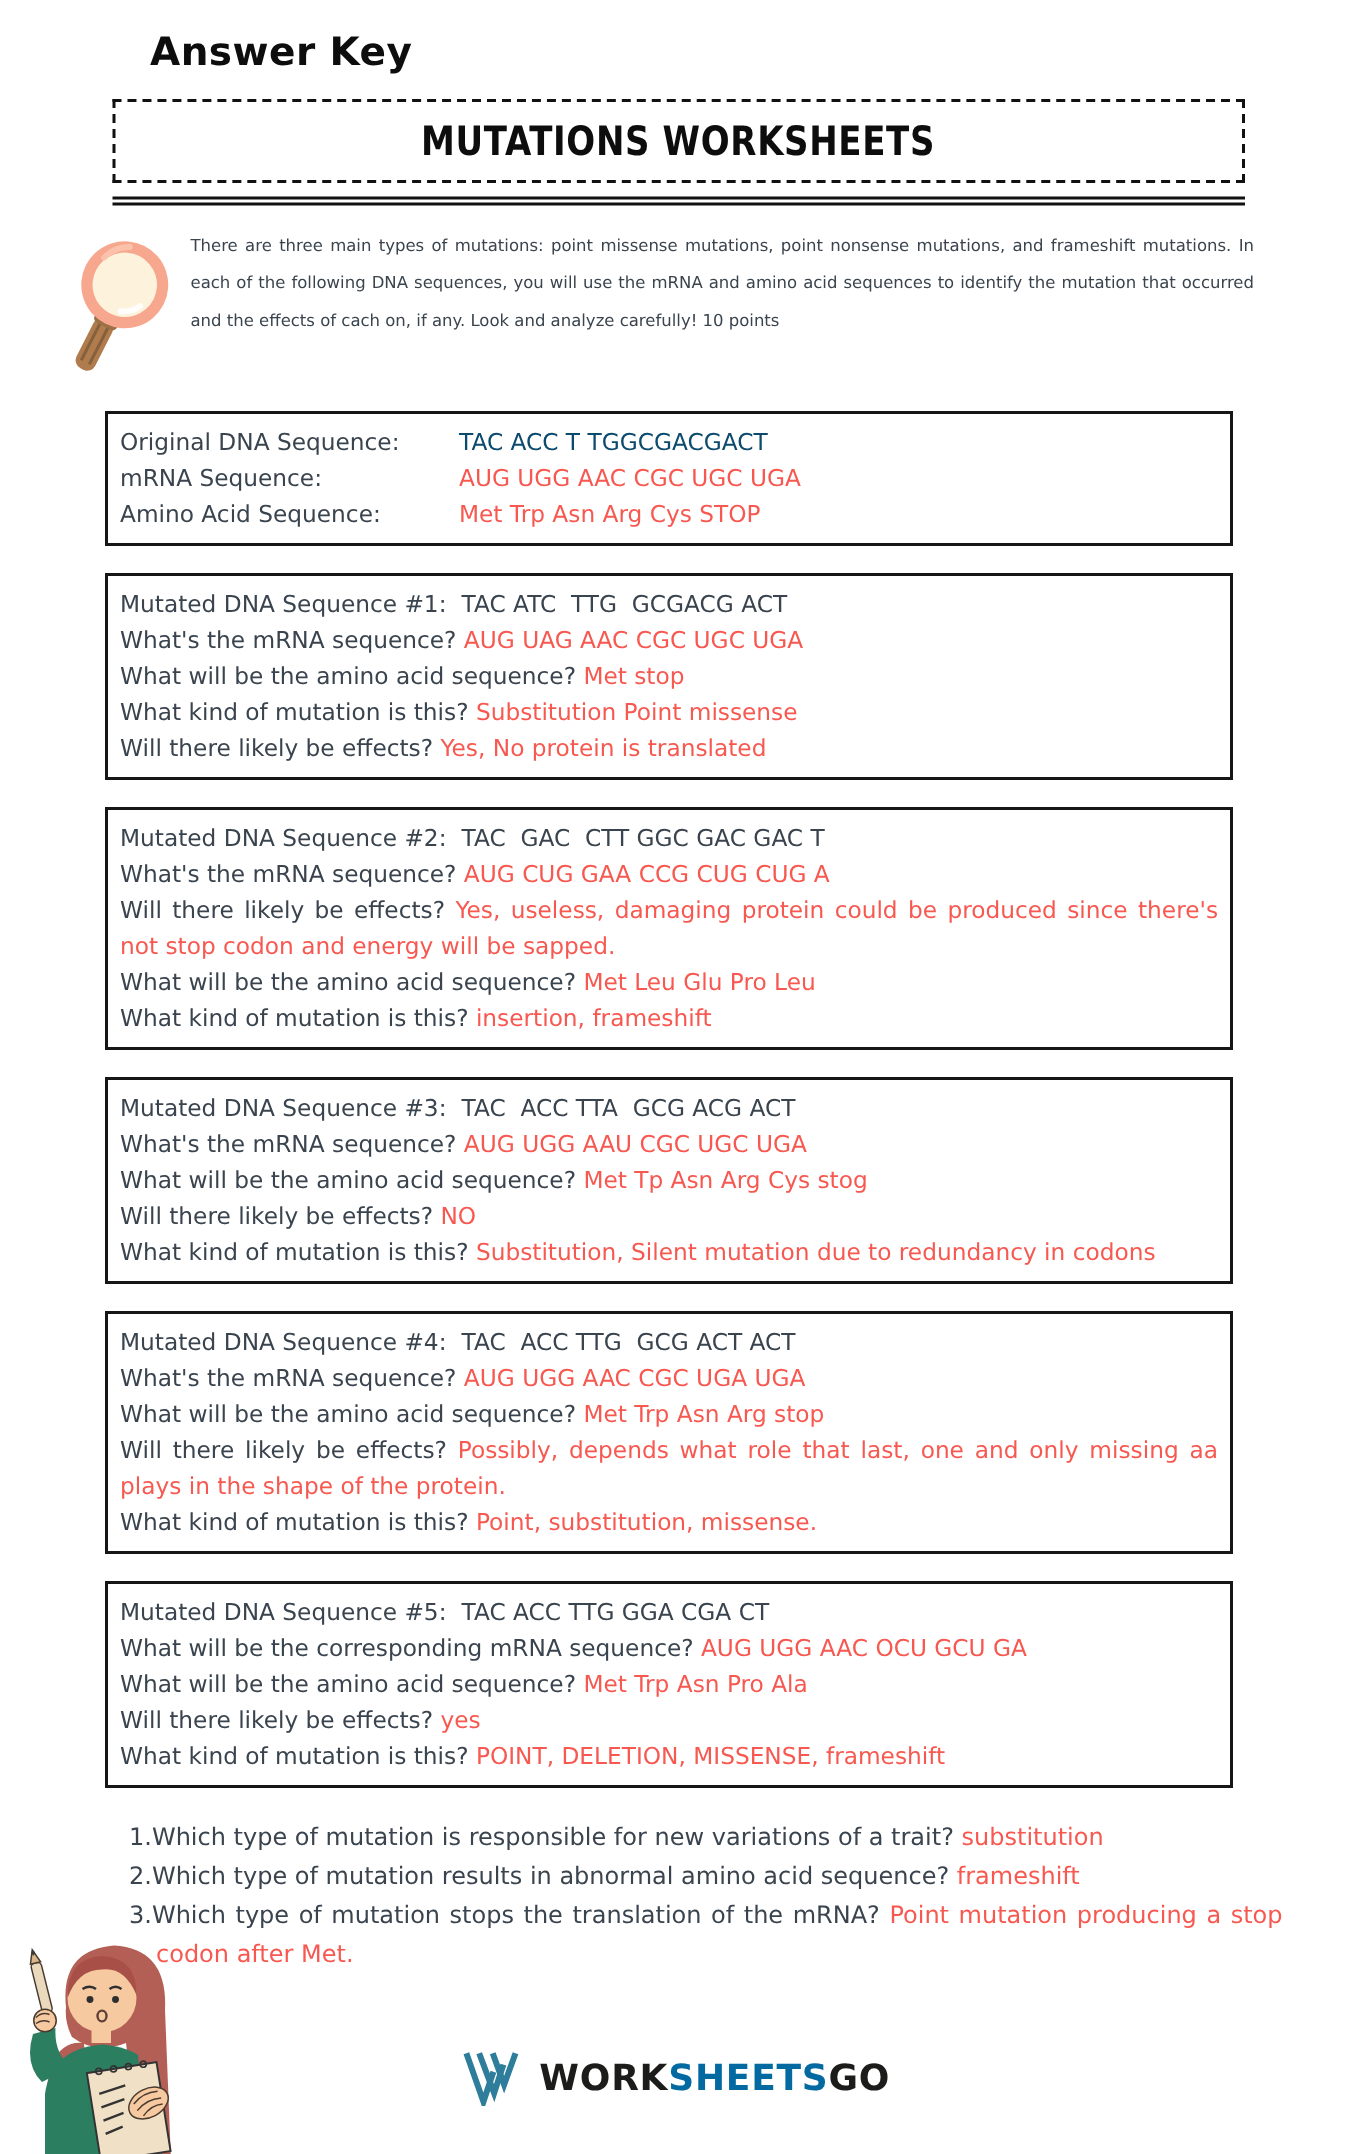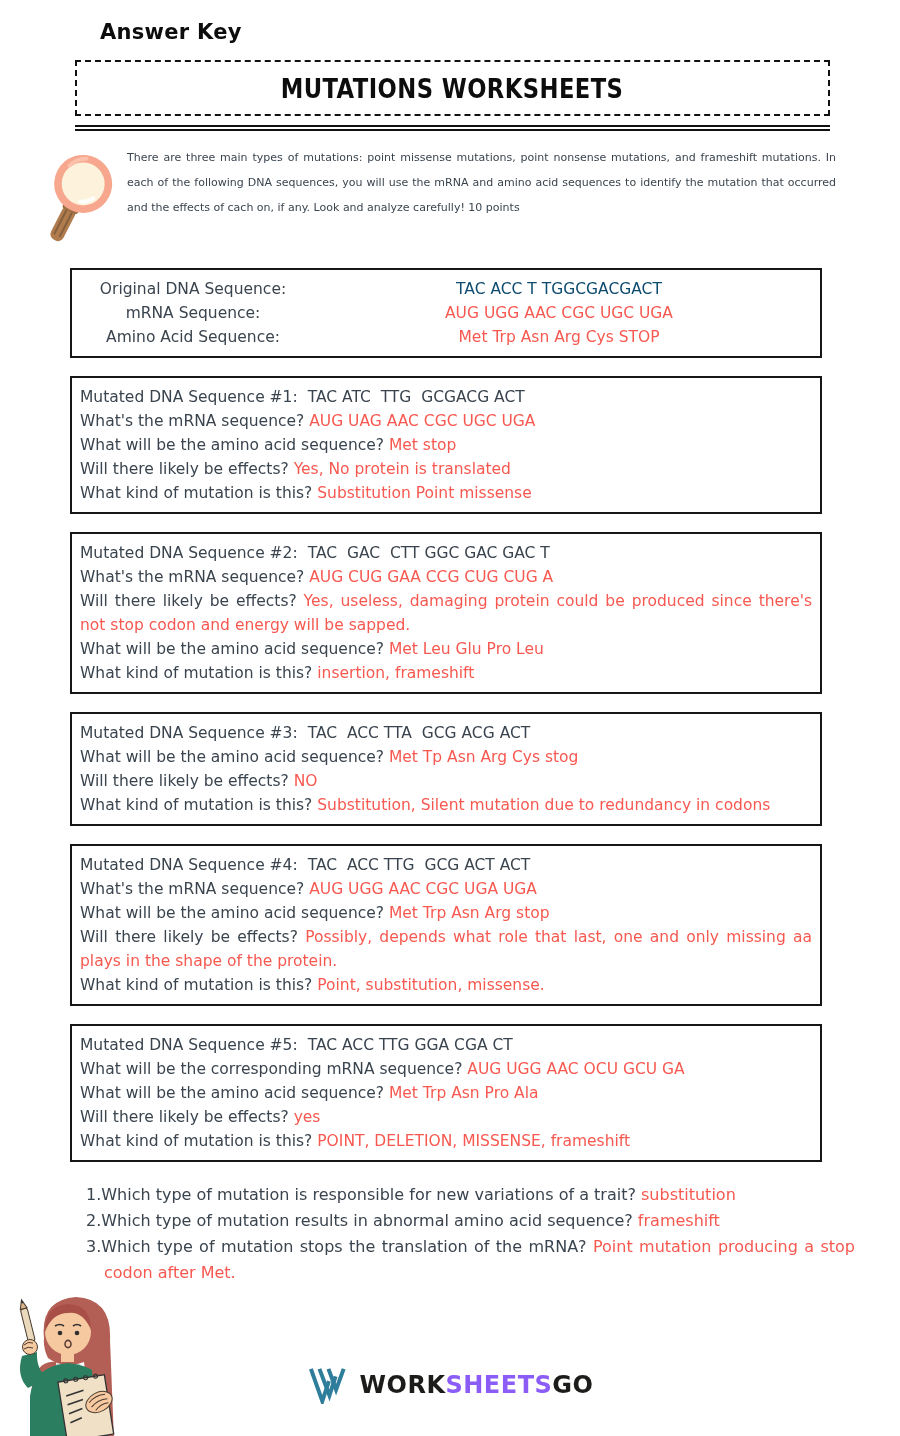--- a/index.html
+++ b/index.html
@@ -2,58 +2,58 @@
 <html><head>
 <meta charset="utf-8">
 <style>
   * { margin:0; padding:0; box-sizing:border-box; }
   html,body { background:#ffffff; }
   body {
     width:900px; height:1436px; position:relative; overflow:hidden;
     font-family:"DejaVu Sans","Liberation Sans",sans-serif;
     color:#3a444e;
   }
-  .answer-key { margin:20px 0 0 100px; font-size:21px; font-weight:bold; color:#0d0d0d; letter-spacing:.3px; }
+  .answer-key { margin:20px 0 0 100px; font-size:26px; font-weight:bold; color:#0d0d0d; letter-spacing:.3px; }
   .title-box {
     margin:16px 70px 0 75px; border:2.5px dashed #111;
     text-align:center; padding:11px 0 10px 0;
   }
   .title-text {
     display:inline-block; font-size:27px; font-weight:bold; color:#0d0d0d;
     transform:scaleX(.84); transform-origin:center; letter-spacing:.5px; white-space:nowrap;
   }
   .thick-rule { margin:9px 70px 0 75px; height:6px; border-top:2.5px solid #111; border-bottom:2.5px solid #111; }
 
   .intro { display:flex; margin:14px 64px 0 42px; gap:9px; align-items:flex-start; }
   .intro svg { flex-shrink:0; }
   .intro p { font-size:11px; line-height:25px; text-align:justify; color:#3a444e; margin-top:0; }
 
   .box {
     margin:18px 78px 0 70px; border:2px solid #161616;
     padding:7px 8px 7px 8px; font-size:15.5px; line-height:24px;
   }
-  .box.first { margin-top:21px;text-align:center; }
+  .box.first { margin-top:21px; }
   .row { display:grid; grid-template-columns:226px 1fr; }
   .lbl { color:#3a444e; }
   .dark { color:#0c4a6e; white-space:pre-wrap; }
   .qa { text-align:justify; }
   .q { color:#3a444e; }
   .a { color:#f75850; }
   .seq { color:#3a444e; white-space:pre-wrap; margin-left:10px; }
 
   .questions { margin:20px 45px 0 86px; font-size:16px; line-height:26px; }
   .question { padding-left:18px; text-indent:-18px; text-align:justify; }
   .qnum { color:#3a444e; }
 
   .footer-logo {
     position:absolute; left:0; right:0; top:1366px;
     display:flex; justify-content:center; align-items:center; gap:11px;
   }
   .logo-text { font-size:24px; font-weight:bold; letter-spacing:.5px; color:#1c1c1a; white-space:nowrap; }
-  .logo-text .teal { color:#8b5cf6; }
+  .logo-text .teal { color:#0369a1; }
 
   .girl { position:absolute; left:2px; bottom:-4px; }
 </style>
 </head>
 <body>
 
 <div class="answer-key">Answer Key</div>
 
 <div class="title-box">
   <span class="title-text">MUTATIONS WORKSHEETS</span>
@@ -88,34 +88,35 @@
   <div class="row">
     <span class="lbl">Amino Acid Sequence:</span>
     <span class="a">Met Trp Asn Arg Cys STOP</span>
   </div>
 </div>
 
 <div class="box">
   <p class="qa"><span class="q">Mutated DNA Sequence #1:</span><span class="seq">TAC ATC  TTG  GCGACG ACT</span></p>
   <p class="qa"><span class="q">What's the mRNA sequence? </span><span class="a">AUG UAG AAC CGC UGC UGA</span></p>
   <p class="qa"><span class="q">What will be the amino acid sequence? </span><span class="a">Met stop</span></p>
+  <p class="qa"><span class="q">What kind of mutation is this? </span><span class="a">Substitution Point missense</span></p>
   <p class="qa"><span class="q">Will there likely be effects? </span><span class="a">Yes, No protein is translated</span></p>
-  <p class="qa"><span class="q">What kind of mutation is this? </span><span class="a">Substitution Point missense</span></p>
 </div>
 
 <div class="box">
   <p class="qa"><span class="q">Mutated DNA Sequence #2:</span><span class="seq">TAC  GAC  CTT GGC GAC GAC T</span></p>
   <p class="qa"><span class="q">What's the mRNA sequence? </span><span class="a">AUG CUG GAA CCG CUG CUG A</span></p>
   <p class="qa"><span class="q">Will there likely be effects? </span><span class="a">Yes, useless, damaging protein could be produced since there's not stop codon and energy will be sapped.</span></p>
   <p class="qa"><span class="q">What will be the amino acid sequence? </span><span class="a">Met Leu Glu Pro Leu</span></p>
   <p class="qa"><span class="q">What kind of mutation is this? </span><span class="a">insertion, frameshift</span></p>
 </div>
 
 <div class="box">
   <p class="qa"><span class="q">Mutated DNA Sequence #3:</span><span class="seq">TAC  ACC TTA  GCG ACG ACT</span></p>
+  <p class="qa"><span class="q">What's the mRNA sequence? </span><span class="a">AUG UGG AAU CGC UGC UGA</span></p>
   <p class="qa"><span class="q">What will be the amino acid sequence? </span><span class="a">Met Tp Asn Arg Cys stog</span></p>
   <p class="qa"><span class="q">Will there likely be effects? </span><span class="a">NO</span></p>
   <p class="qa"><span class="q">What kind of mutation is this? </span><span class="a">Substitution, Silent mutation due to redundancy in codons</span></p>
 </div>
 
 <div class="box">
   <p class="qa"><span class="q">Mutated DNA Sequence #4:</span><span class="seq">TAC  ACC TTG  GCG ACT ACT</span></p>
   <p class="qa"><span class="q">What's the mRNA sequence? </span><span class="a">AUG UGG AAC CGC UGA UGA</span></p>
   <p class="qa"><span class="q">What will be the amino acid sequence? </span><span class="a">Met Trp Asn Arg stop</span></p>
   <p class="qa"><span class="q">Will there likely be effects? </span><span class="a">Possibly, depends what role that last, one and only missing aa plays in the shape of the protein.</span></p>

